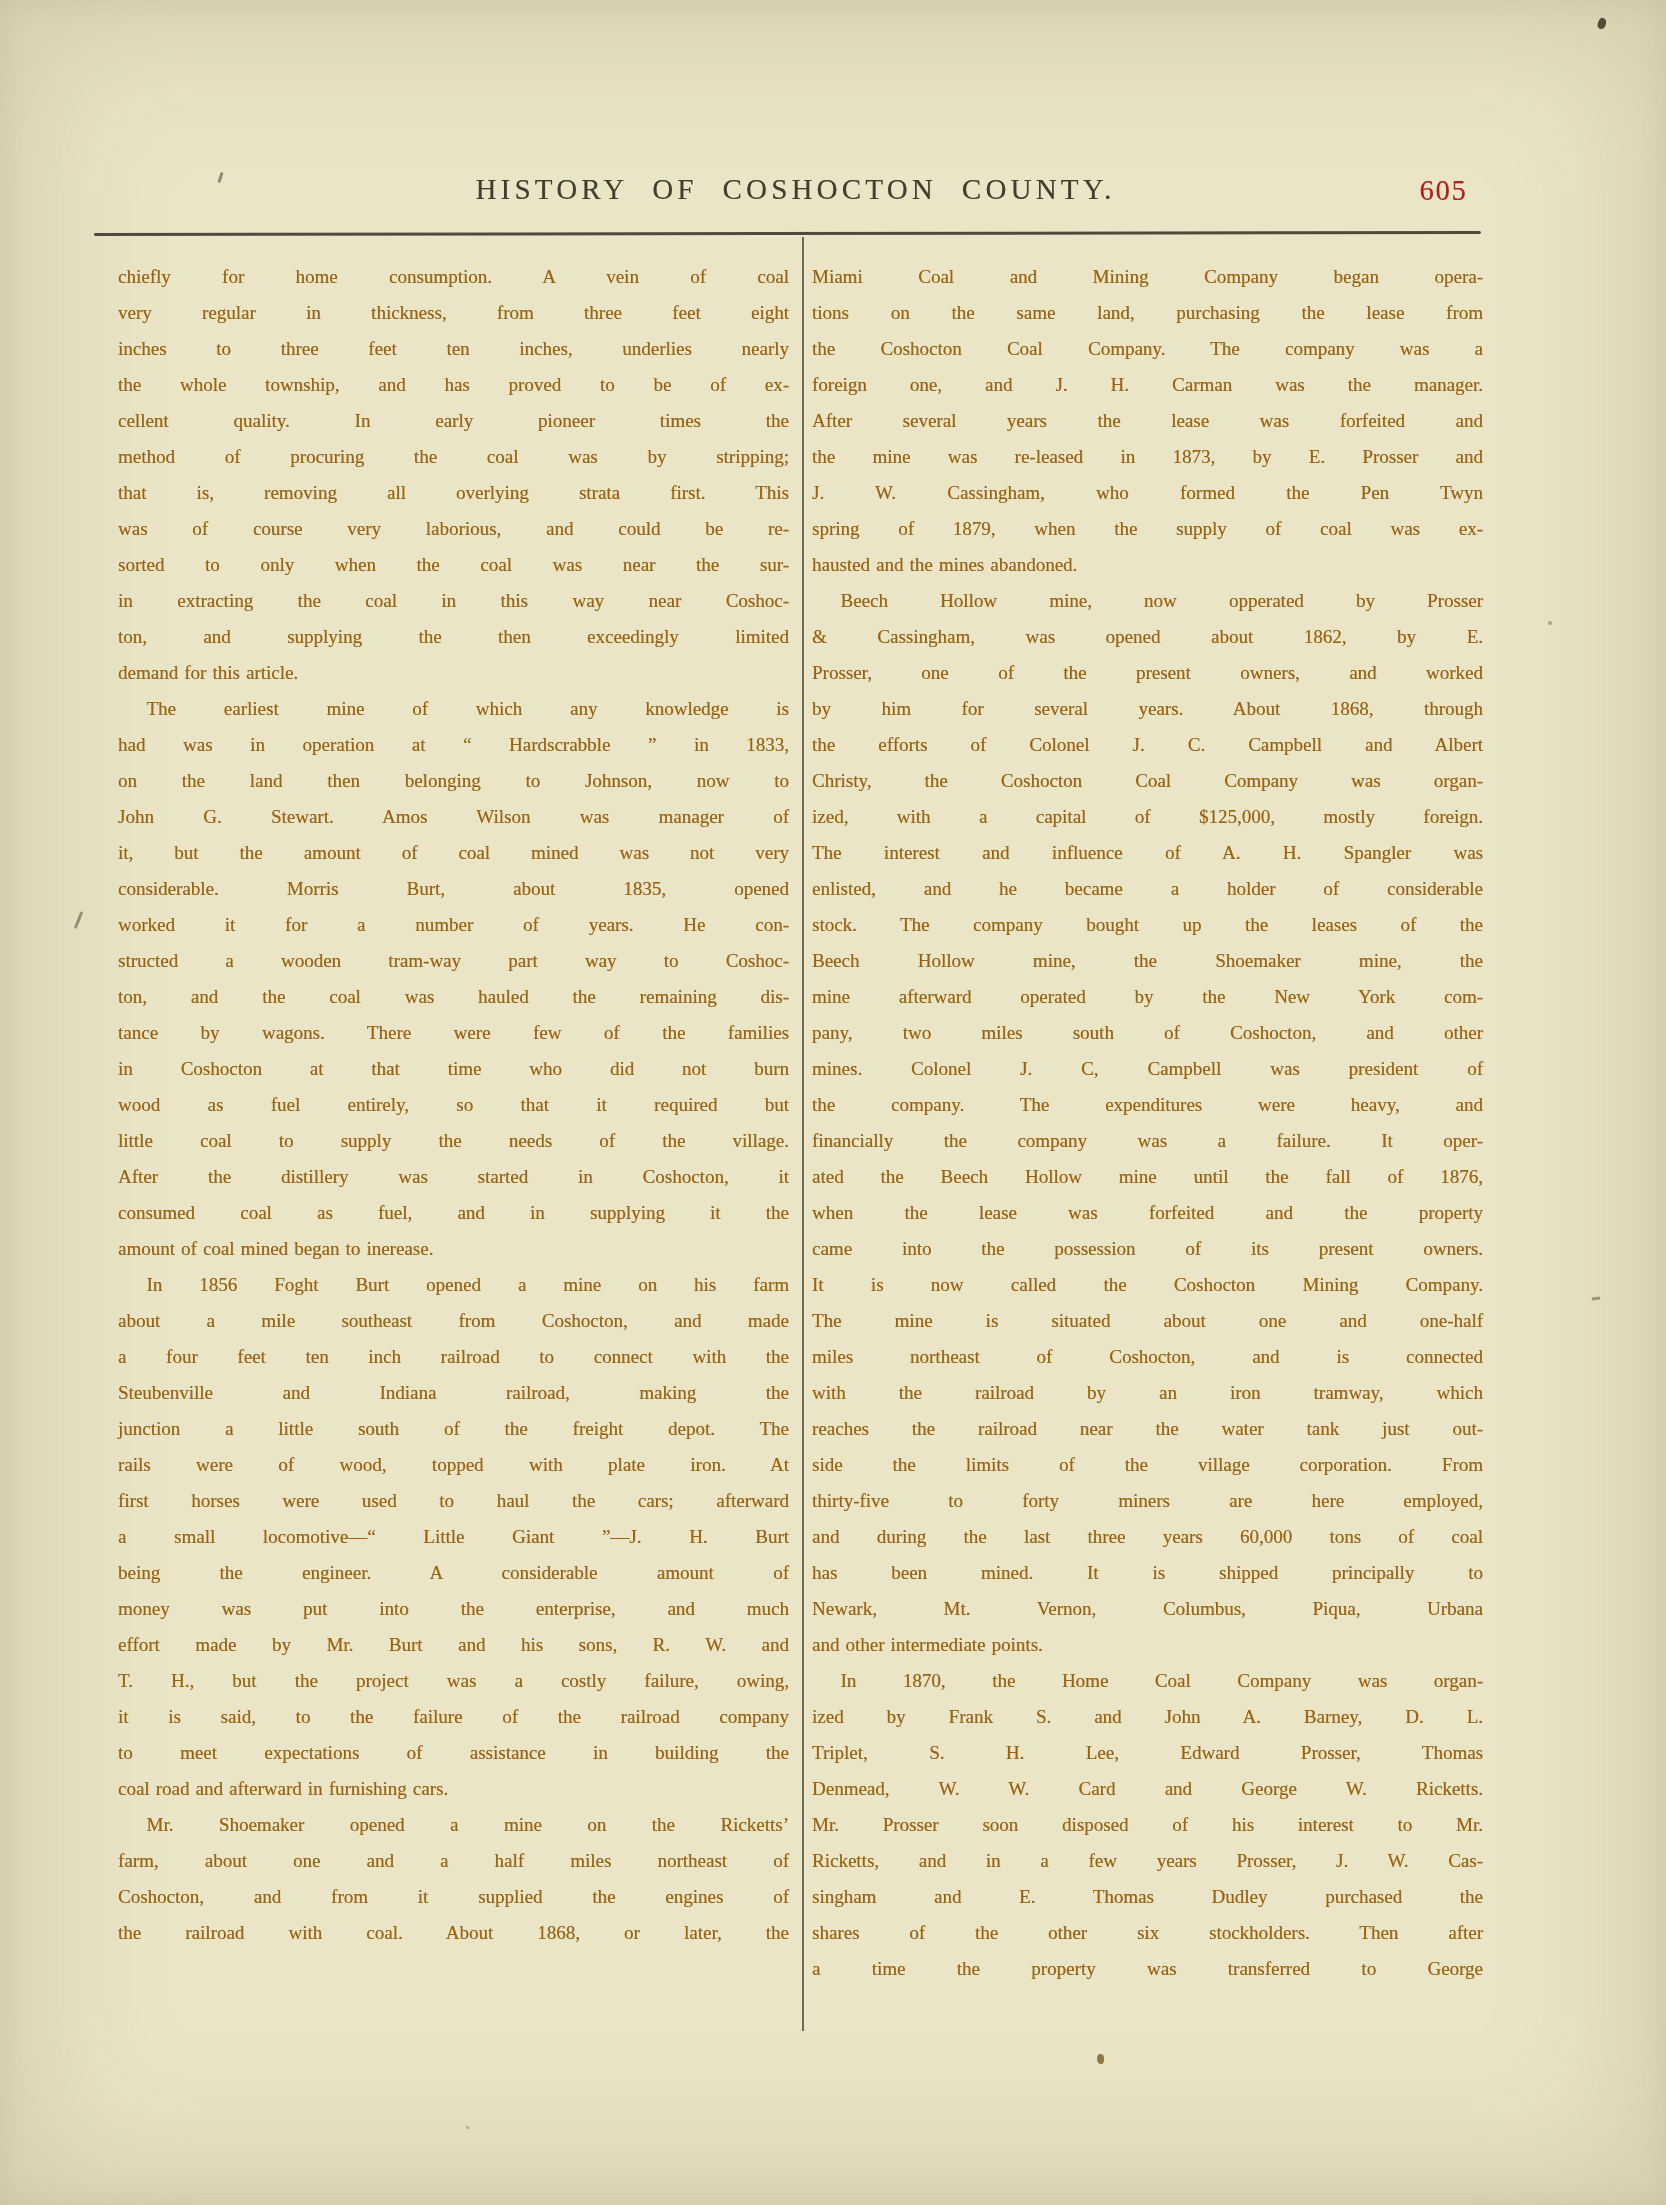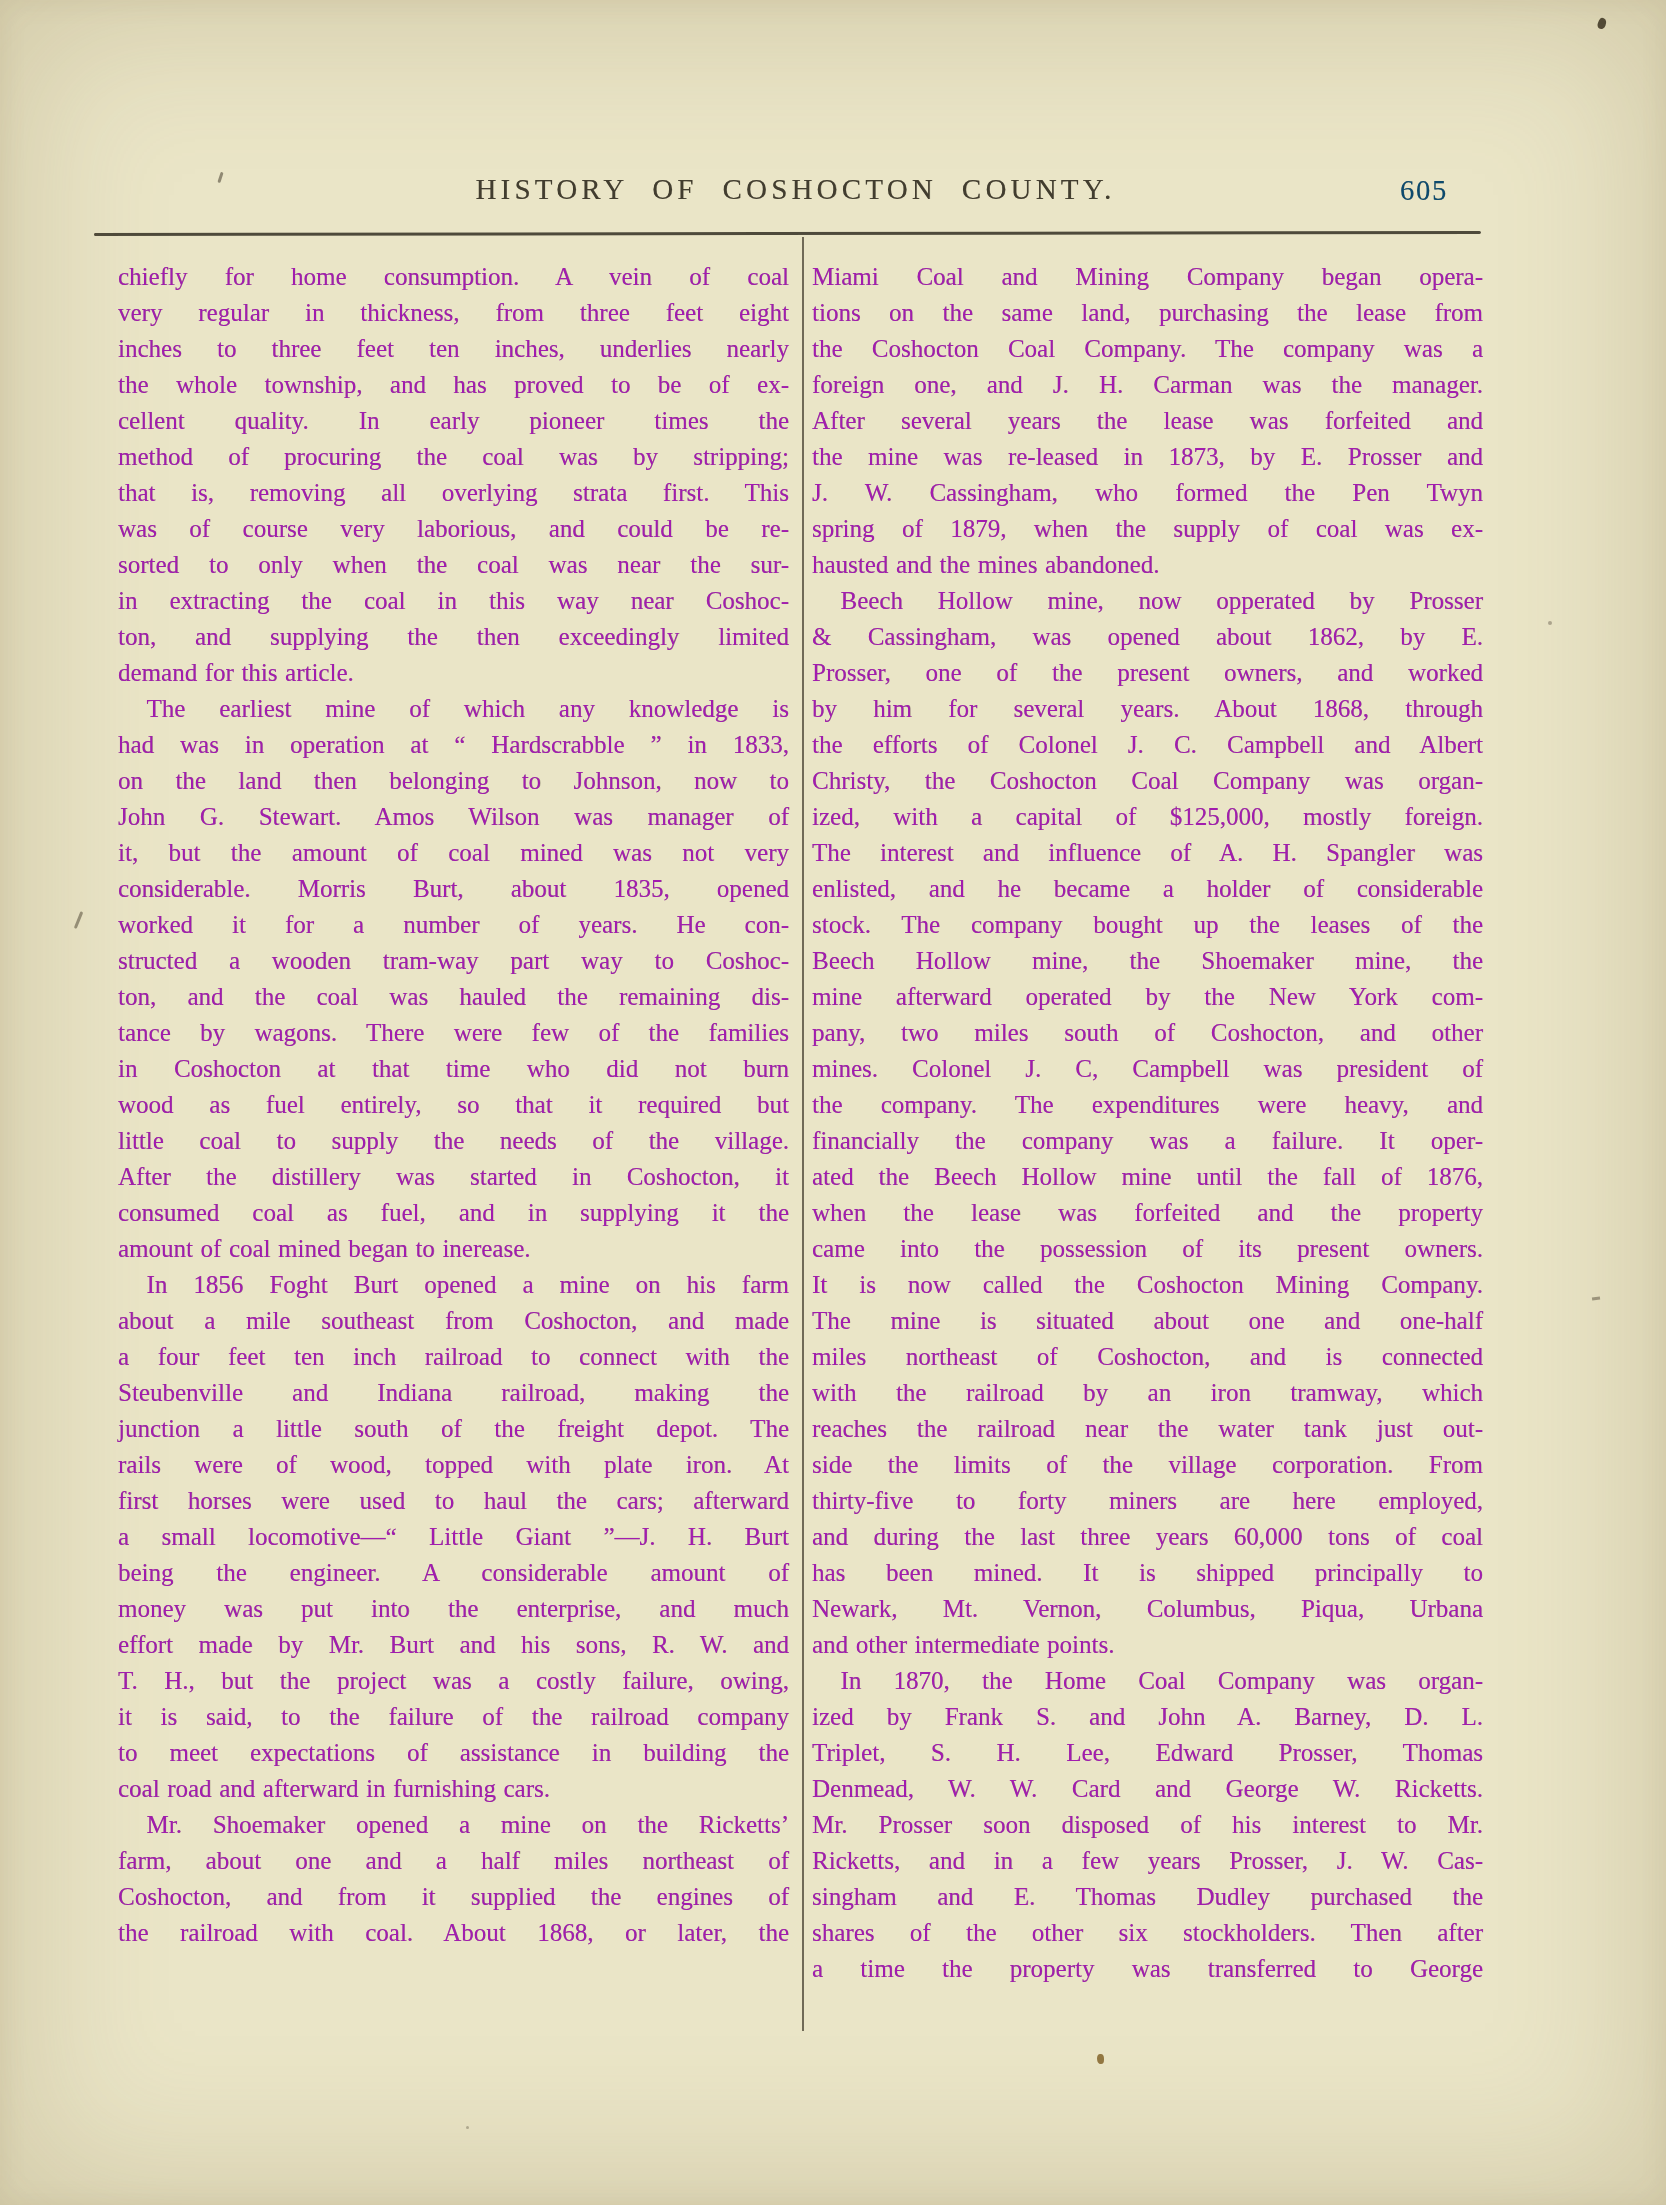--- a/index.html
+++ b/index.html
@@ -24,40 +24,40 @@
   .header-title {
     position: absolute; top: 173px; left: 335px; width: 921px;
     text-align: center;
     font-size: 29px; letter-spacing: 4.2px; word-spacing: 13.4px;
     color: #423d2f;
     text-shadow: 0.3px 0.3px 0.5px rgba(66,61,47,0.45);
     white-space: nowrap;
   }
   .page-number {
     position: absolute; top: 175px; left: 1400px; width: 87px;
-    text-align: left;
+    text-align: center;
     font-size: 28.5px; letter-spacing: 1.7px;
-    color: #0c4a6e;
+    color: #b91c1c;
     text-shadow: 0.3px 0.3px 0.5px rgba(66,61,47,0.45);
   }
   .header-rule {
     position: absolute; top: 232px; left: 94px; width: 1387px; height: 2.5px;
     background: #4e4a3b;
     border-radius: 1.7px;
     transform: rotate(-0.08deg);
   }
   .column-divider {
     position: absolute; top: 237px; left: 802px; width: 1.7px; height: 1794px;
     background: #5a5543;
     opacity: 0.85;
   }
   .column {
     position: absolute; top: 259px;
-    font-size: 25px; line-height: 36px;
-    color: #a21caf;
+    font-size: 19px; line-height: 36px;
+    color: #a16207;
     text-shadow: 0.3px 0.3px 0.4px rgba(62,57,44,0.42);
   }
   .column-left  { left: 118px; width: 671px; }
   .column-right { left: 812px; width: 671px; }
   .text-line {
     height: 36px;
     text-align: justify;
     text-align-last: justify;
     word-spacing: 1.3px;
     white-space: normal;

